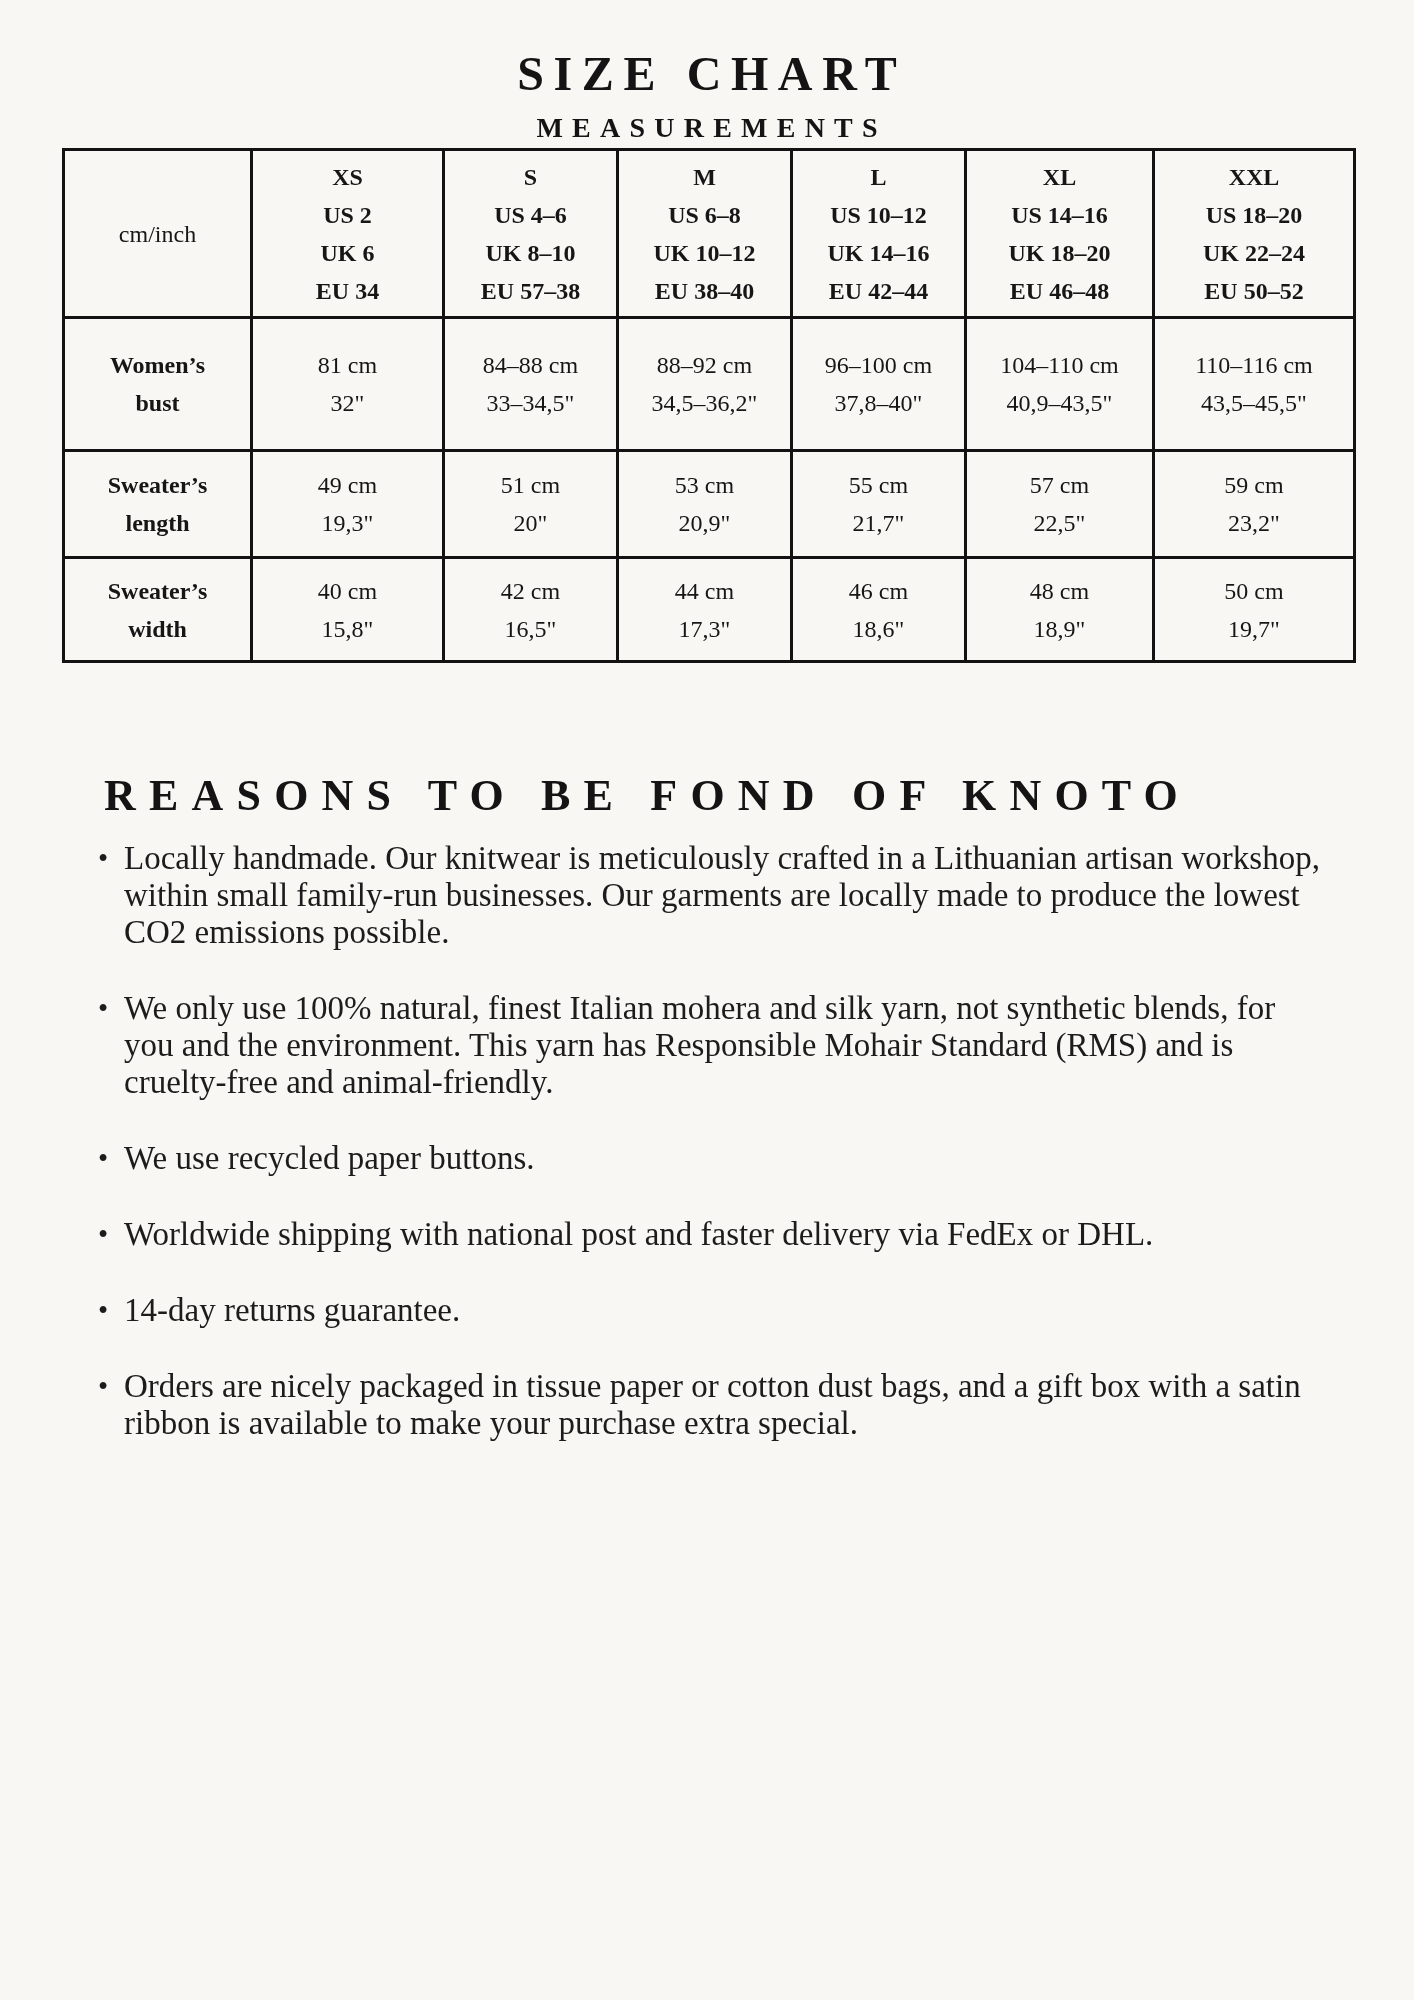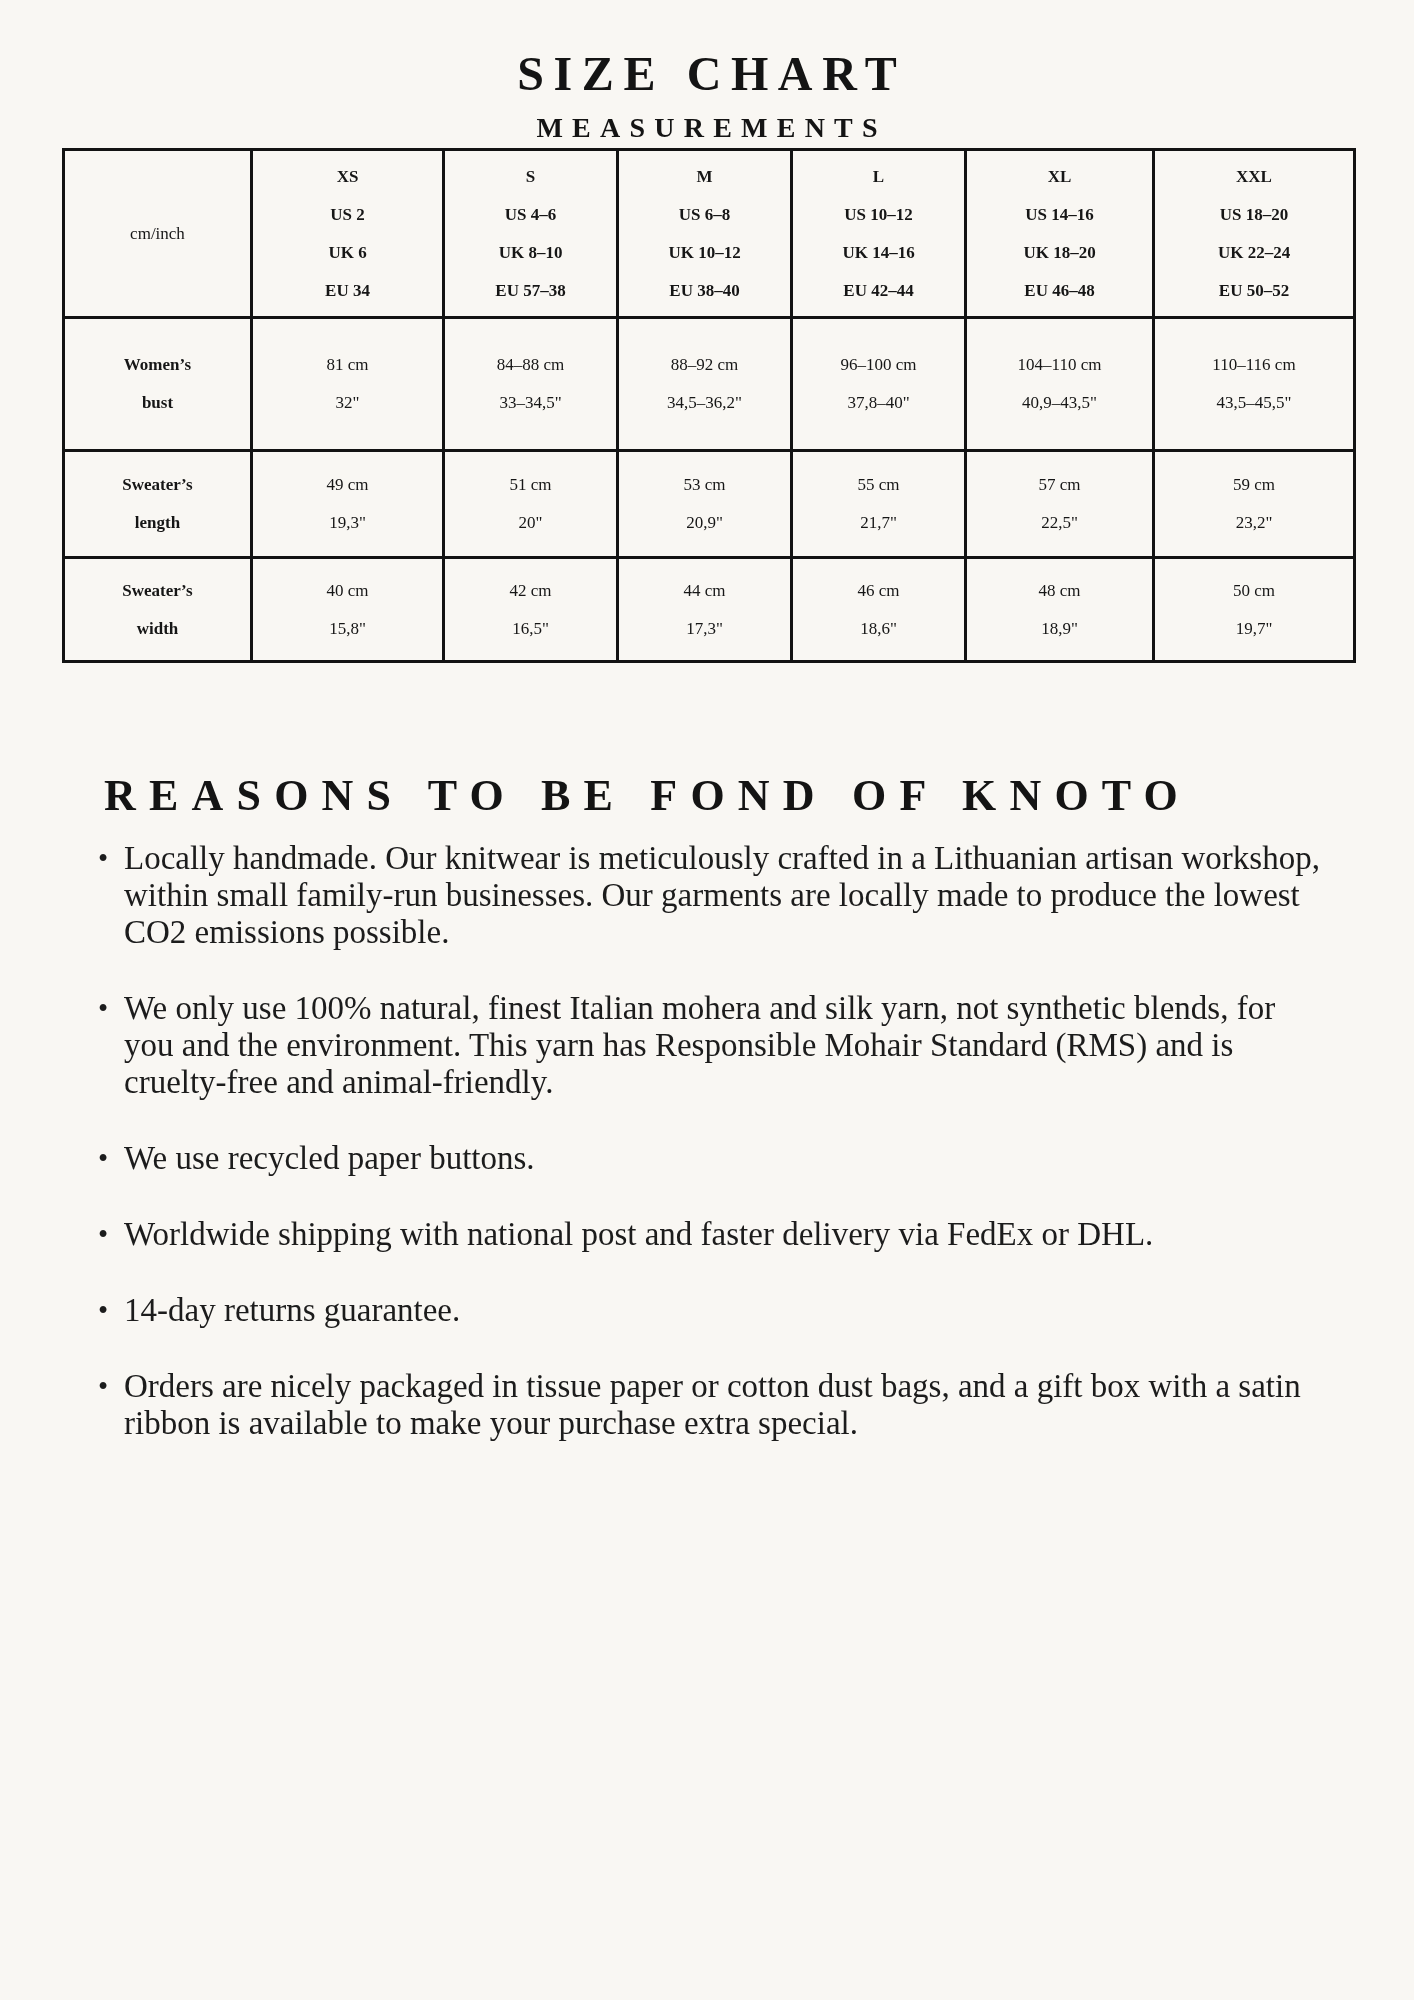--- a/index.html
+++ b/index.html
@@ -48,21 +48,21 @@
     position: absolute;
     left: 62px;
     top: 148px;
     border-collapse: collapse;
     table-layout: fixed;
   }
   table.size-table td {
     border: 3px solid #131313;
     text-align: center;
     vertical-align: middle;
-    font-size: 17px;
+    font-size: 24px;
     line-height: 38px;
     padding: 0 4px;
   }
   tr.row-header     { height: 168px; }
   tr.row-bust       { height: 133px; }
   tr.row-length     { height: 107px; }
   tr.row-width      { height: 104px; }
   .size-head div    { font-weight: 700; }
   .row-label div    { font-weight: 700; }
   .corner-cell      { font-weight: 400; }

